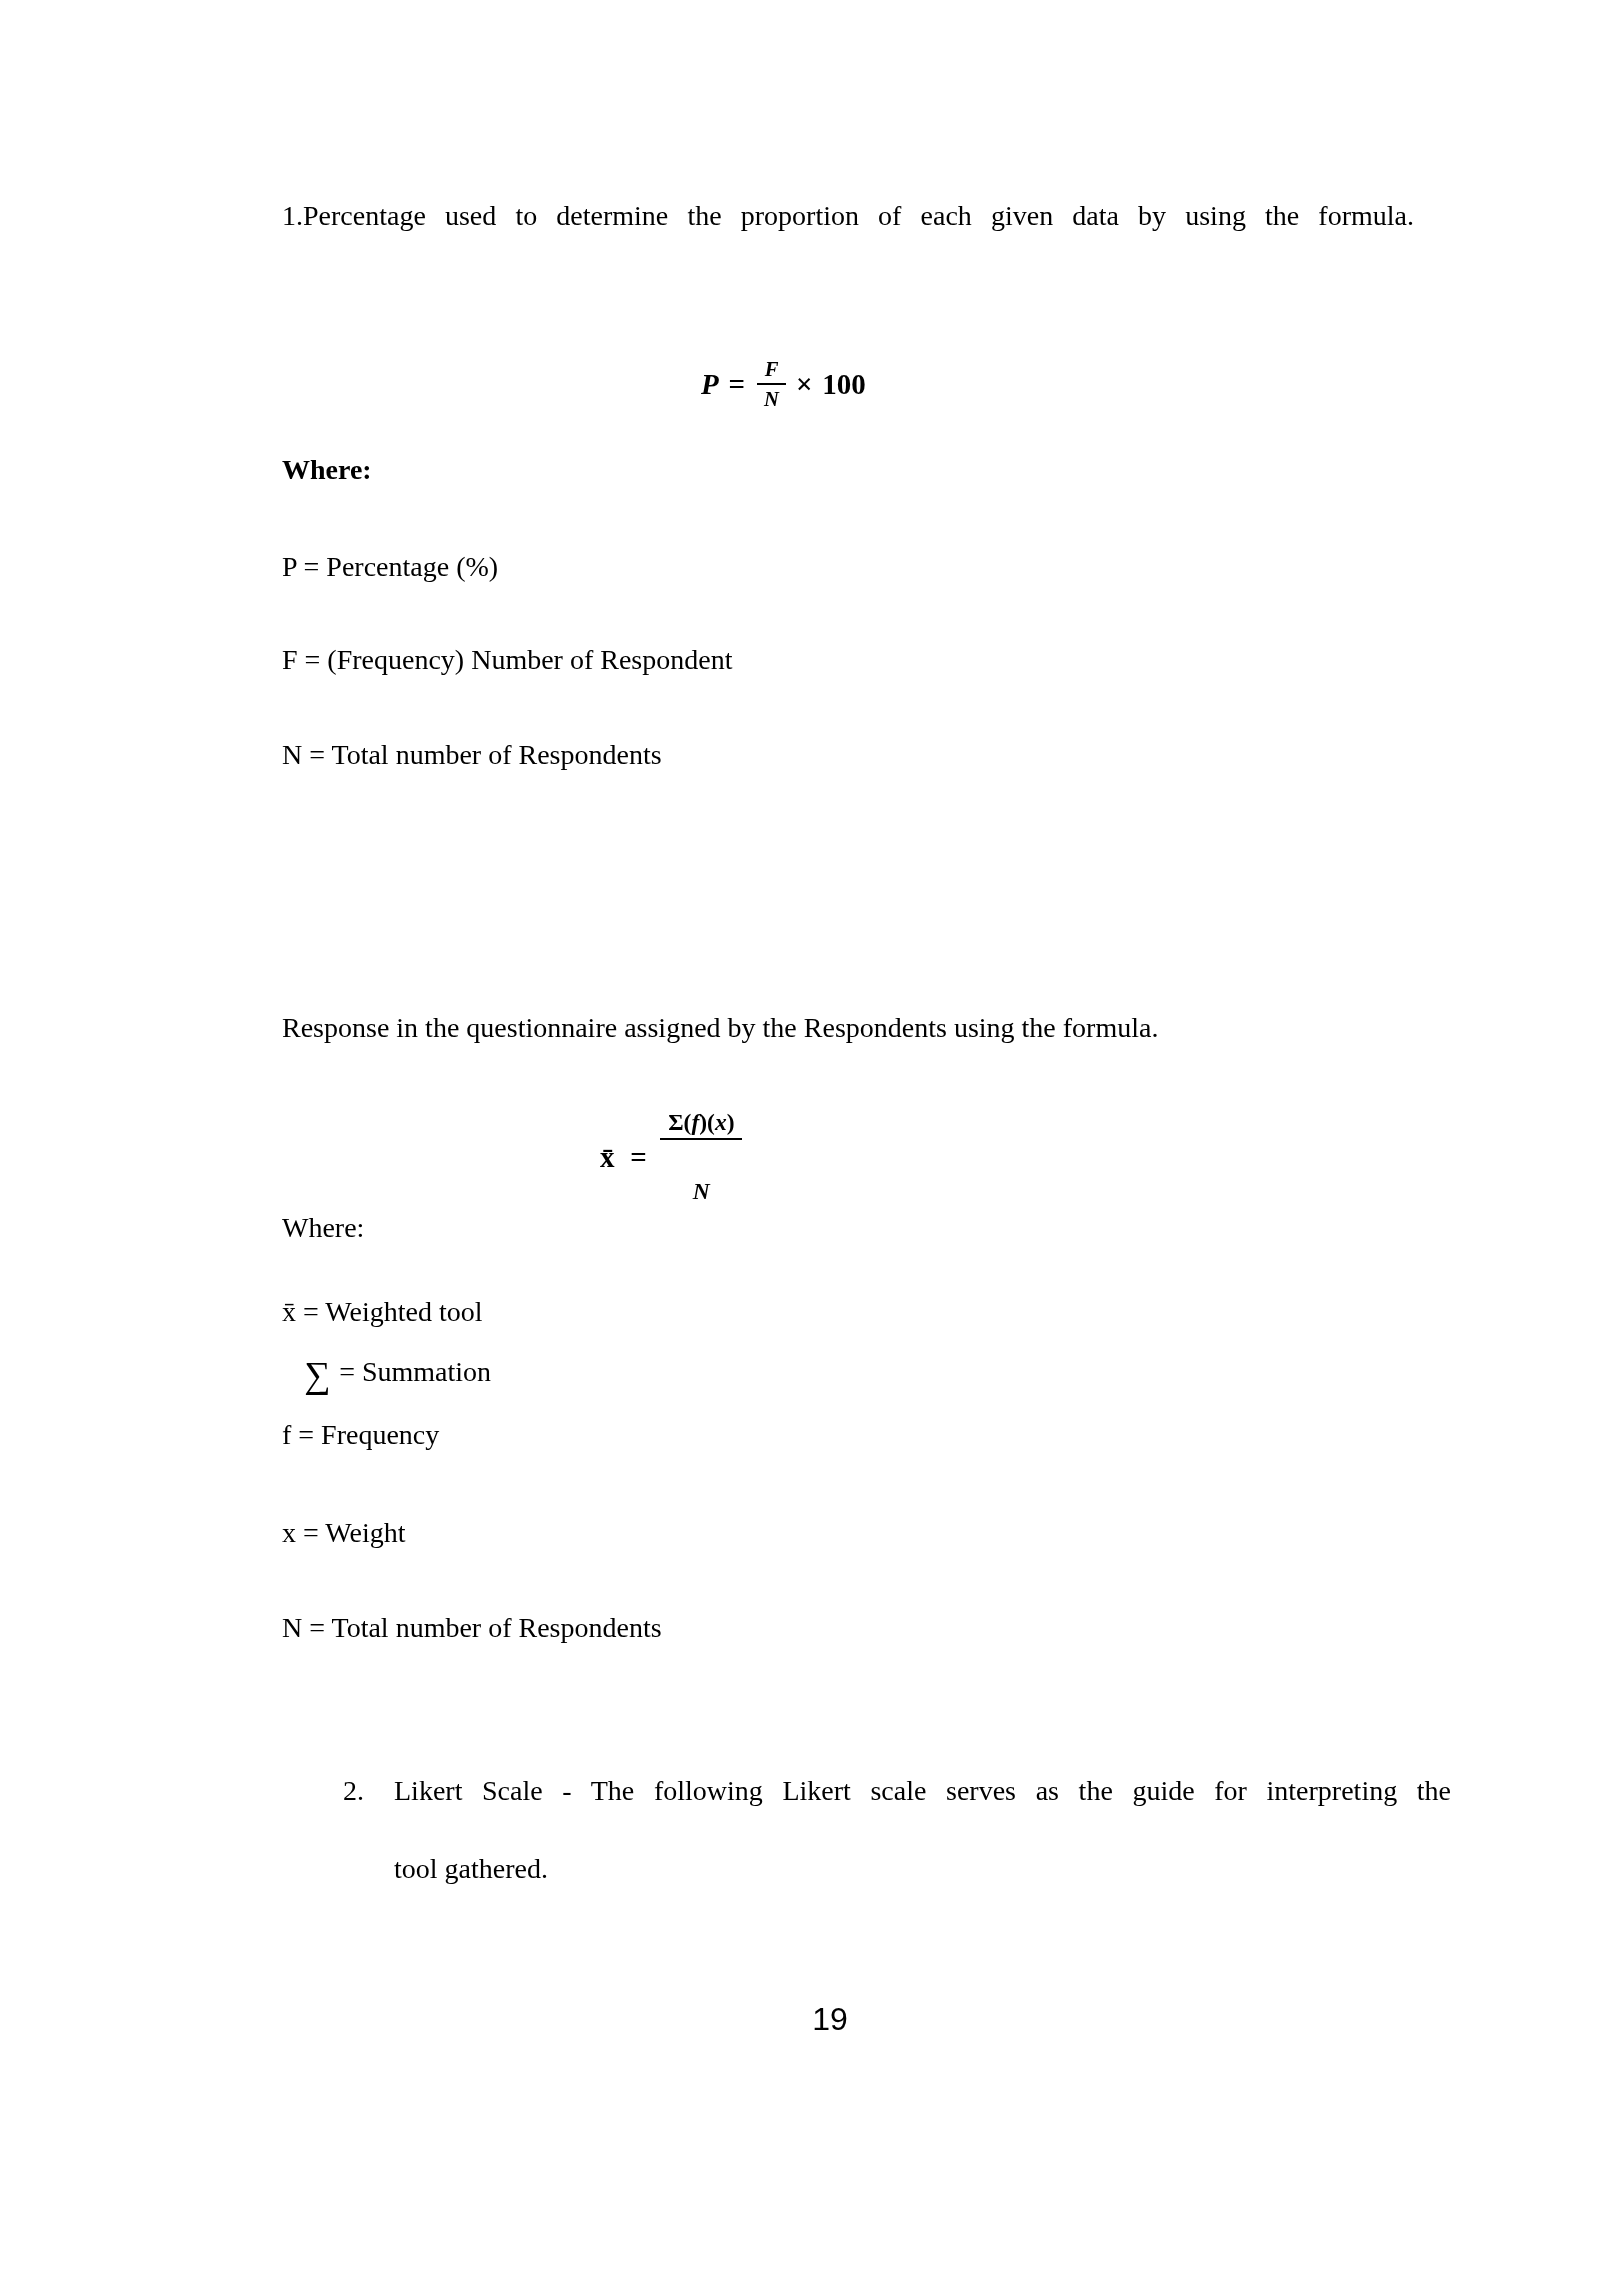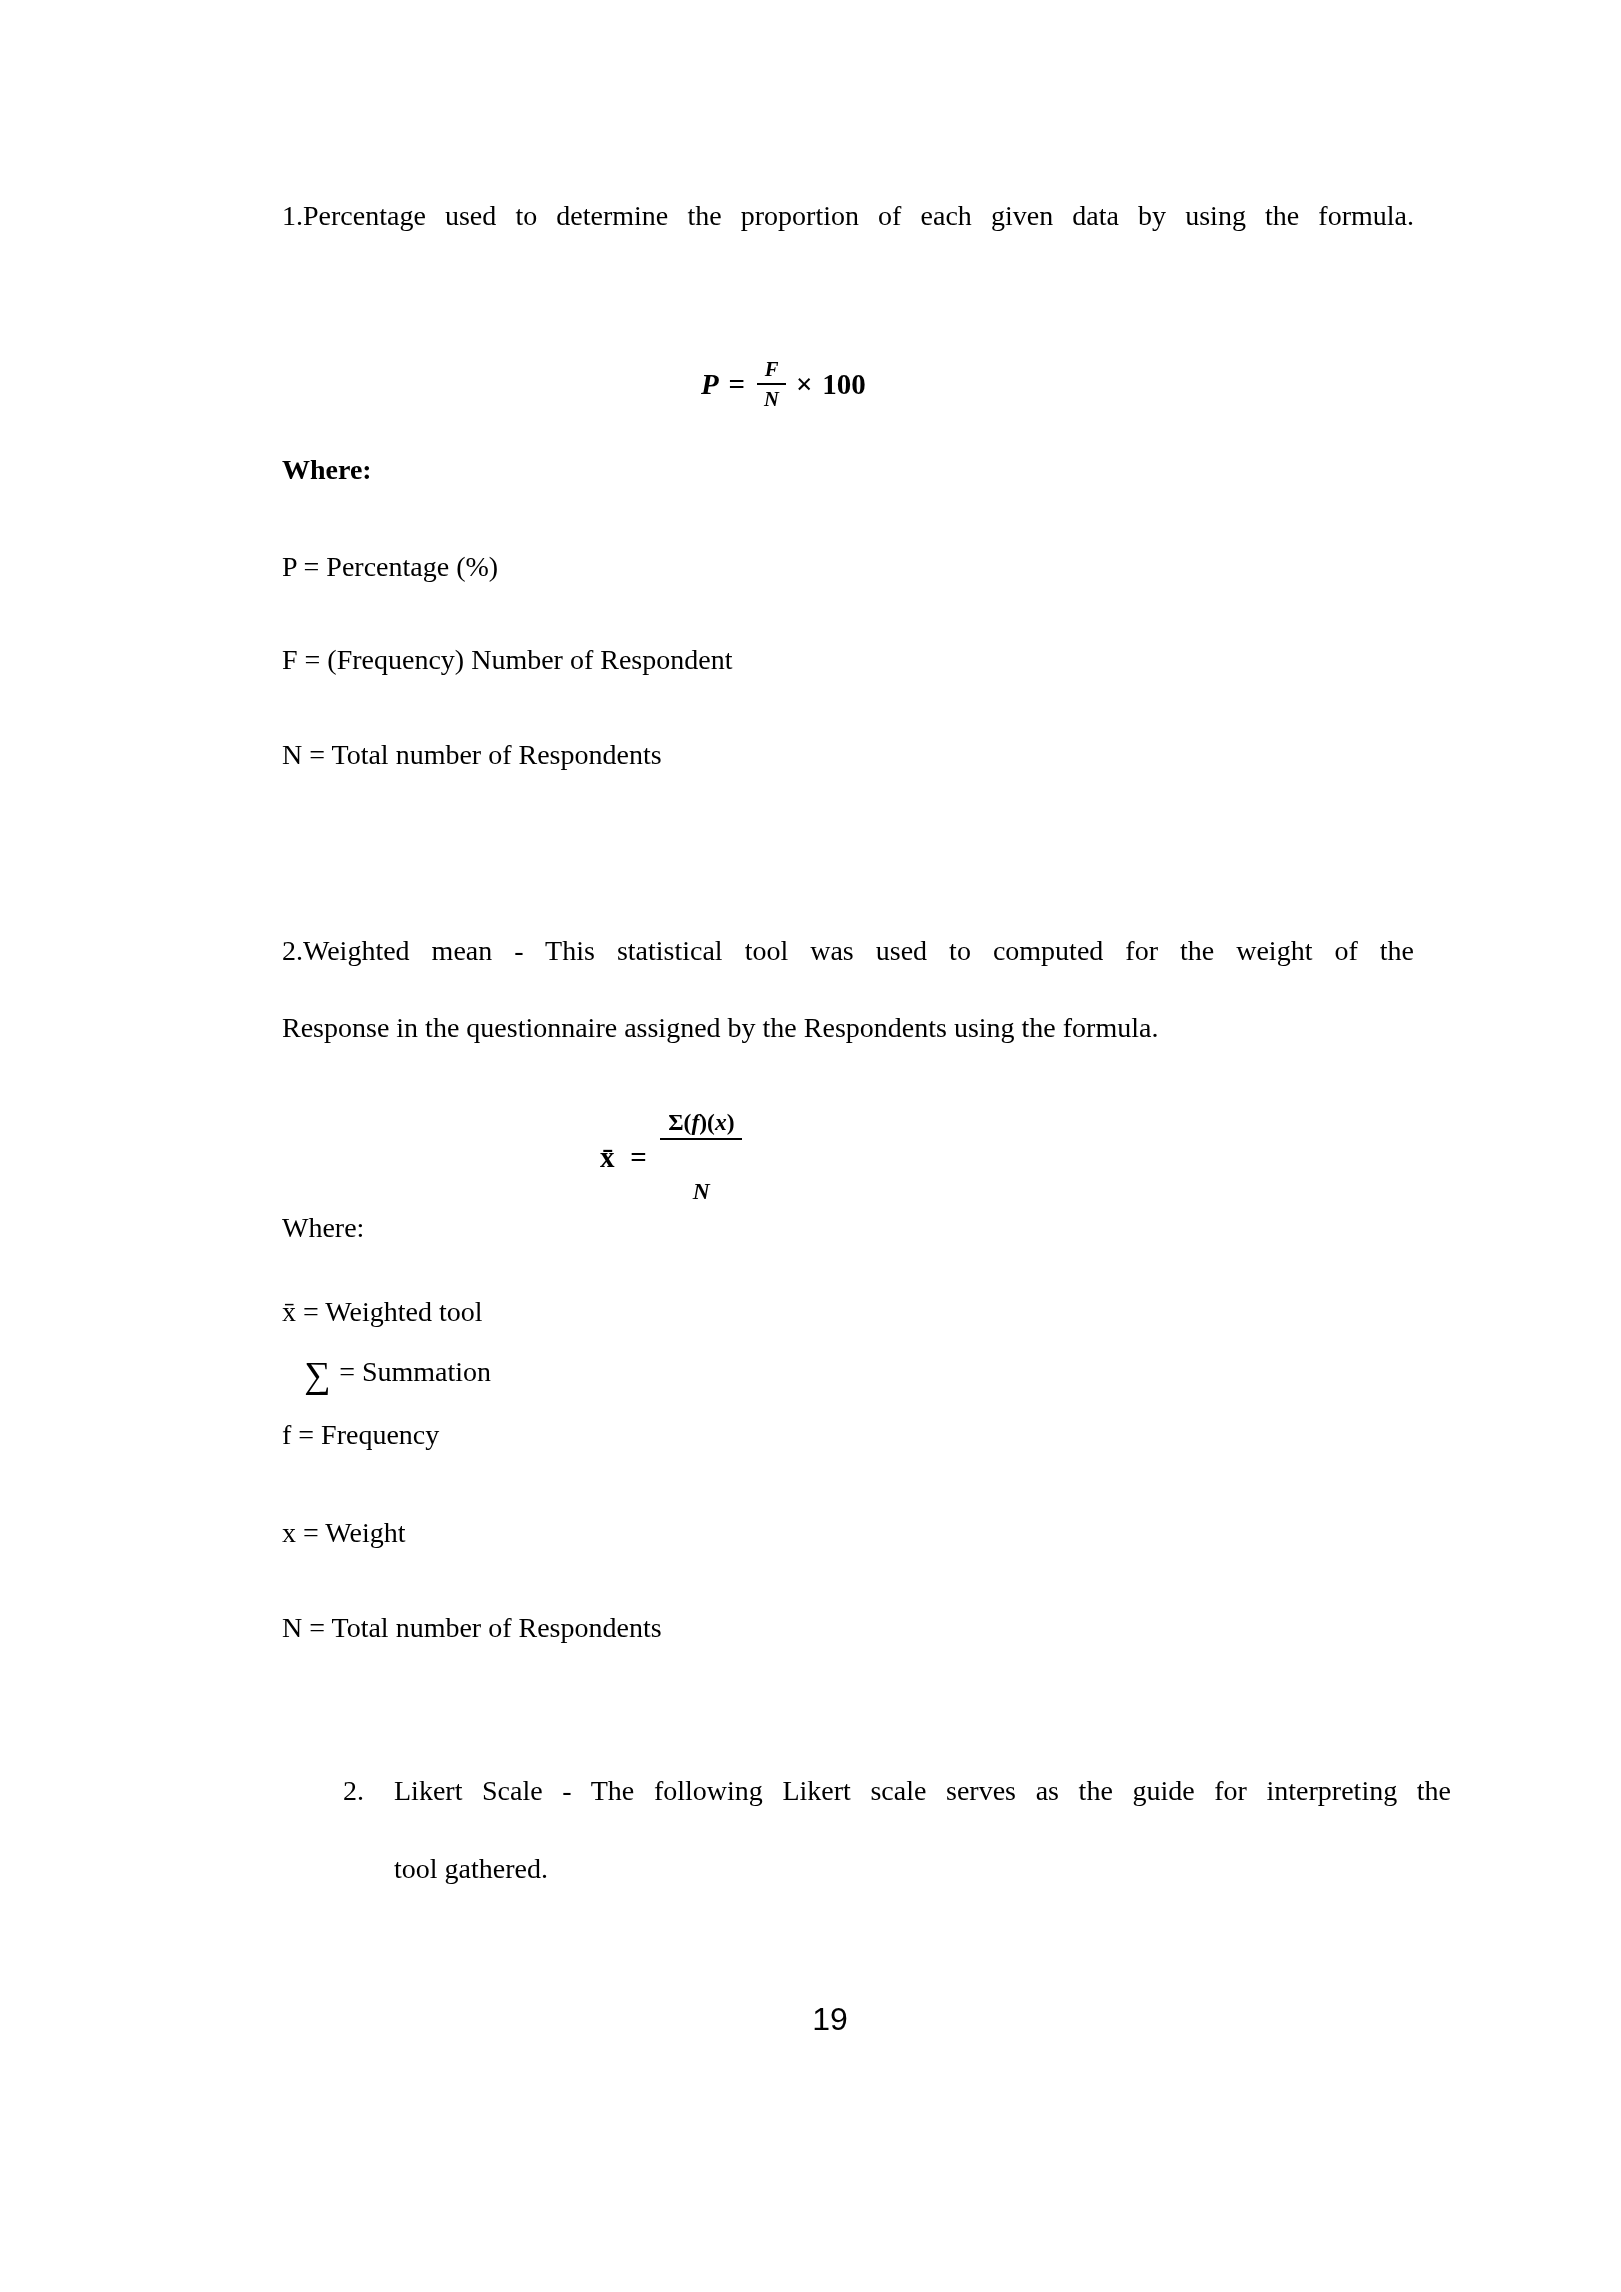--- a/index.html
+++ b/index.html
@@ -98,21 +98,20 @@
   </div>
 
   <div class="abs col bold" style="top:456px">Where:</div>
 
   <div class="abs col" style="top:553px">P = Percentage (%)</div>
 
   <div class="abs col" style="top:646px">F = (Frequency) Number of Respondent</div>
 
   <div class="abs col" style="top:741px">N = Total number of Respondents</div>
 
-  <div class="abs col just" style="top:937px">2.Weighted mean - This statistical tool was used to computed for the weight of the</div>
 
   <div class="abs col" style="top:1014px">Response in the questionnaire assigned by the Respondents using the formula.</div>
 
   <div class="abs formula-row f2">
     <span>x̄</span>
     <span class="eq">=</span>
     <span class="frac">
       <span class="num"><span>Σ(</span><span class="mvar">f</span><span>)(</span><span class="mvar">x</span><span>)</span></span>
       <span class="den mvar">N</span>
     </span>

